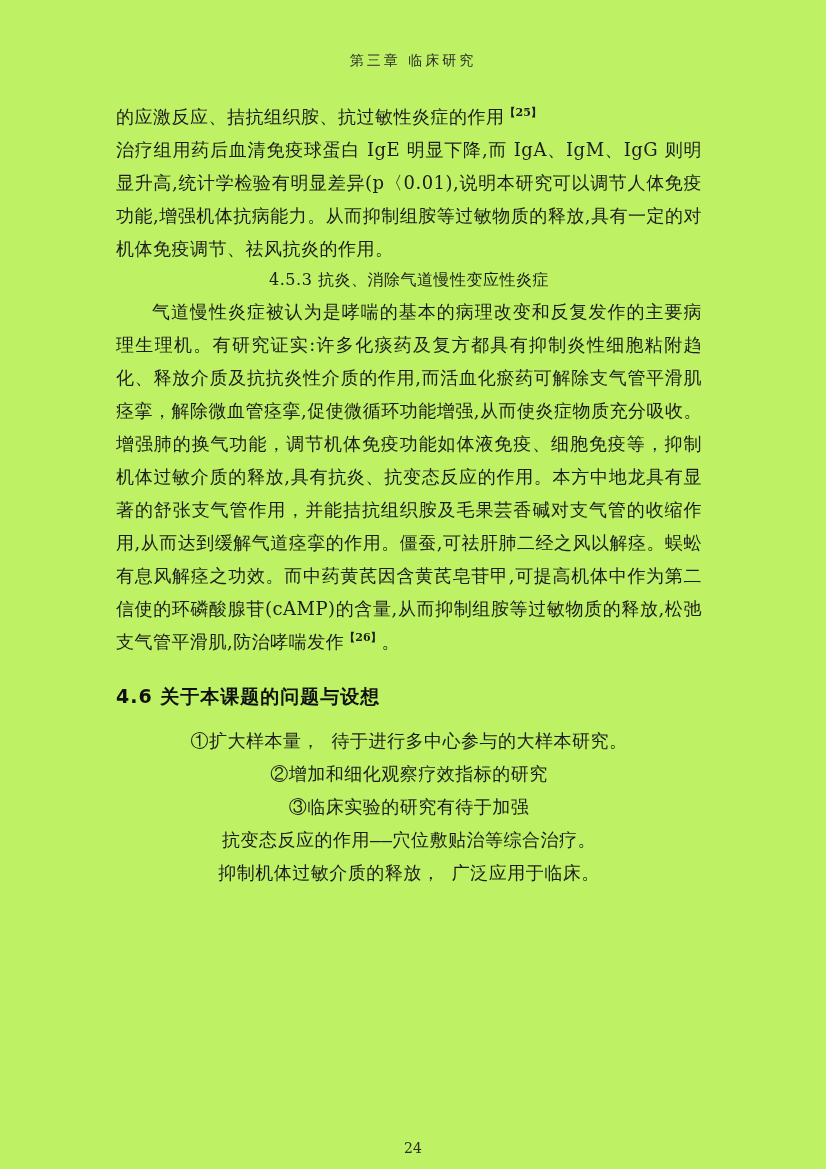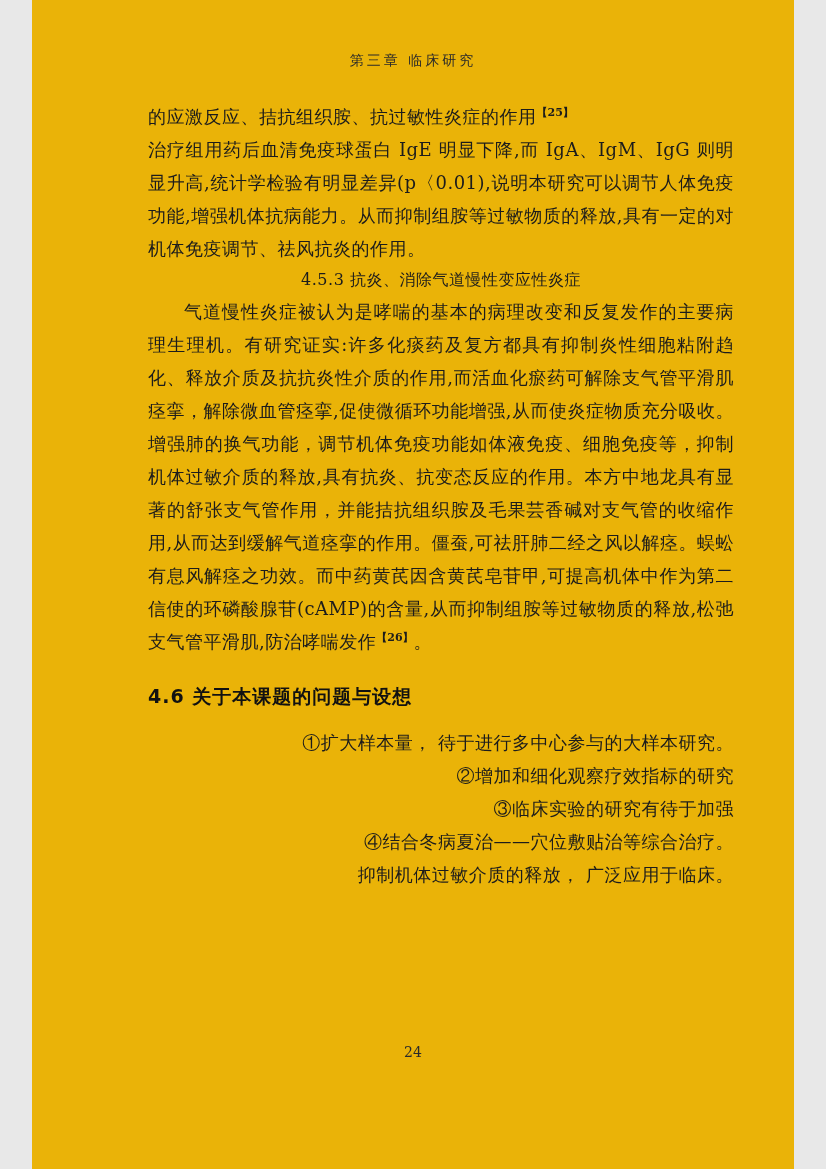--- a/index.html
+++ b/index.html
@@ -2,24 +2,24 @@
 <html><head>
 <meta charset="utf-8">
 <style>
   html, body {
     margin: 0;
     padding: 0;
     background: #e8e8e8;
   }
   .page {
     position: relative;
-    width: 762px;
+    width: 826px;
     height: 1169px;
     margin: 0 auto;
-    background: #eab308;
+    background: #bef264;
     font-family: "DejaVu Serif", "Liberation Serif", serif;
     color: #1c1c1c;
     overflow: hidden;
   }
   .running-header {
     position: absolute;
     top: 52px;
     left: 0;
     width: 100%;
     text-align: center;
@@ -55,32 +55,33 @@
   h2.section-heading {
     margin: 24px 0 16px 0;
     font-family: "DejaVu Sans", "Liberation Sans", sans-serif;
     font-weight: bold;
     font-size: 19px;
     line-height: 28px;
     color: #111111;
     letter-spacing: 1px;
   }
   p.list-item {
-    text-align: right;
+    text-align: center;
+    font-family: Liberation Mono, monospace;
   }
   sup.ref {
     font-size: 11px;
     font-weight: bold;
     vertical-align: super;
     line-height: 0;
     letter-spacing: 0;
   }
   .page-footer {
     position: absolute;
-    top: 1044px;
+    top: 1140px;
     left: 0;
     width: 100%;
     text-align: center;
     font-size: 14px;
     color: #2a2a2a;
   }
 </style>
 </head>
 <body>
 
@@ -100,21 +101,21 @@
     <p class="indent-para"><span>气道慢性炎症被认为是哮喘的基本的病理改变和反复发作的主要病理生理机。有研究证实:许多化痰药及复方都具有抑制炎性细胞粘附趋化、释放介质及抗抗炎性介质的作用,而活血化瘀药可解除支气管平滑肌痉挛，解除微血管痉挛,促使微循环功能增强,从而使炎症物质充分吸收。增强肺的换气功能，调节机体免疫功能如体液免疫、细胞免疫等，抑制机体过敏介质的释放,具有抗炎、抗变态反应的作用。本方中地龙具有显著的舒张支气管作用，并能拮抗组织胺及毛果芸香碱对支气管的收缩作用,从而达到缓解气道痉挛的作用。僵蚕,可祛肝肺二经之风以解痉。蜈蚣有息风解痉之功效。而中药黄芪因含黄芪皂苷甲,可提高机体中作为第二信使的环磷酸腺苷(cAMP)的含量,从而抑制组胺等过敏物质的释放,松弛支气管平滑肌,防治哮喘发作</span><sup class="ref">【26】</sup><span>。</span></p>
 
     <h2 class="section-heading"><span>4.6 关于本课题的问题与设想</span></h2>
 
     <p class="list-item"><span>①扩大样本量， 待于进行多中心参与的大样本研究。</span></p>
 
     <p class="list-item"><span>②增加和细化观察疗效指标的研究</span></p>
 
     <p class="list-item"><span>③临床实验的研究有待于加强</span></p>
 
-    <p class="list-item"><span>④结合冬病夏治——穴位敷贴治等综合治疗。</span></p>
+    <p class="list-item"><span>抗变态反应的作用——穴位敷贴治等综合治疗。</span></p>
 
     <p class="list-item"><span>抑制机体过敏介质的释放， 广泛应用于临床。</span></p>
 
   </div>
 
   <div class="page-footer">24</div>
 
 </div>
 
 </body></html>

